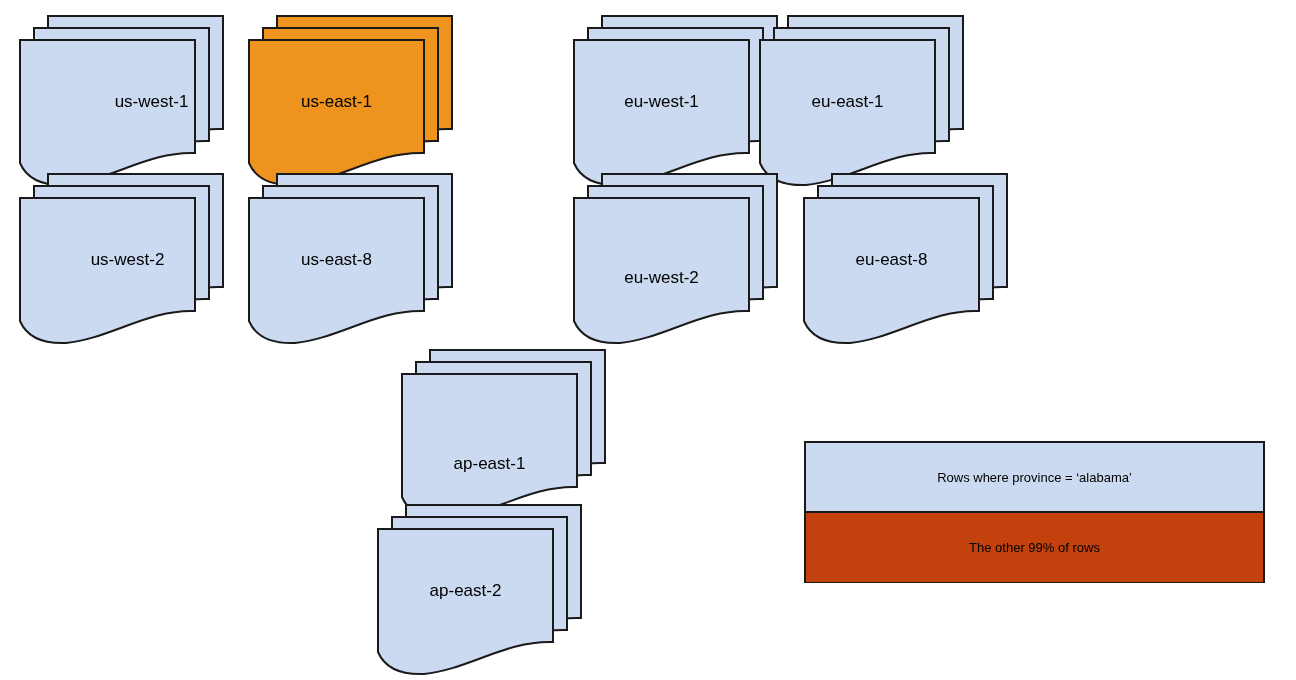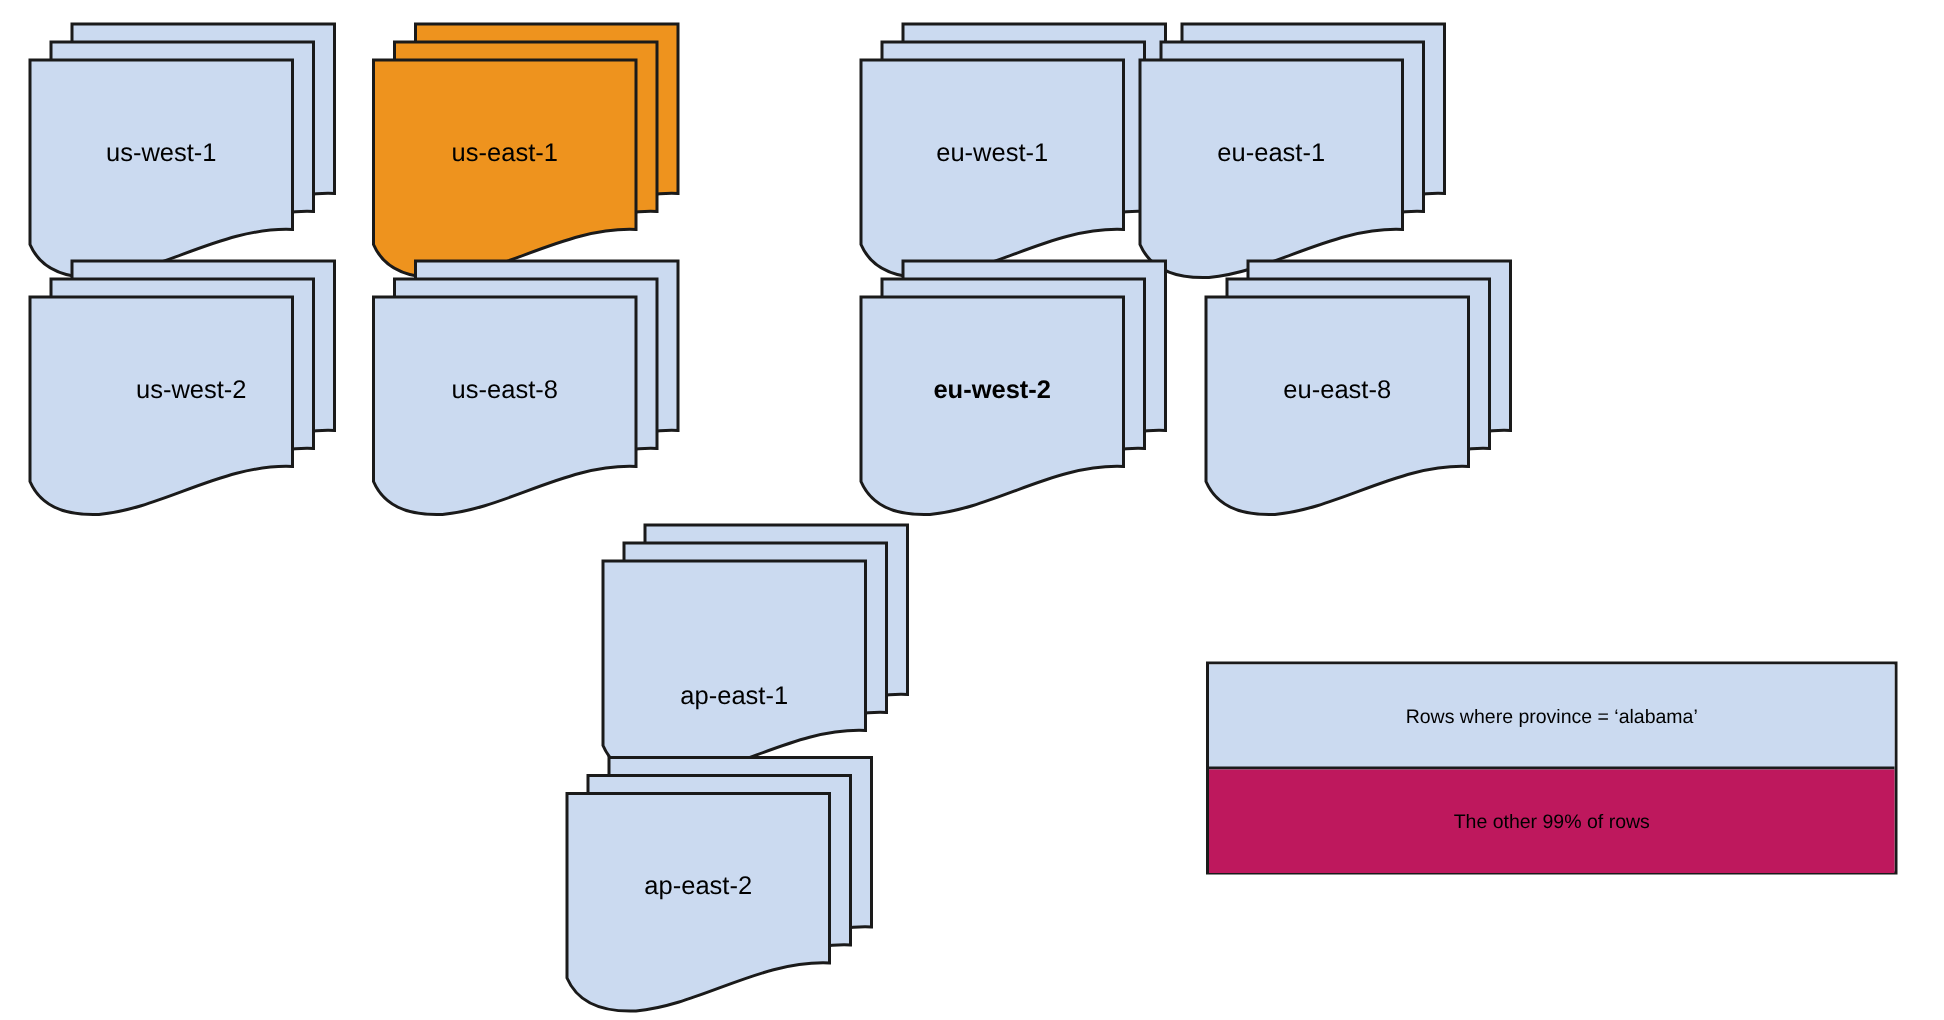--- a/index.html
+++ b/index.html
@@ -65,37 +65,37 @@
     font-size: 13px;
     color: #000000;
     box-sizing: border-box;
   }
   .legend-row.blue {
     background: #cbdaf0;
     border-bottom: 2px solid #1a1a1a;
     height: 70px;
   }
   .legend-row.orange {
-    background: #be185d;
+    background: #c2410c;
     height: 69px;
   }
 </style>
 </head>
 <body>
 
 <div id="canvas">
 
   <div id="stacks-layer">
       <div class="stack" style="left: 20px; top: 14px;">
         <svg viewBox="0 0 220 165">
           <path class="sheet" d="M 28 2 L 203 2 L 203 115 C 157 113, 117 143, 74 147 C 48 148, 34 139, 28 125 Z" fill="#cbdaf0" stroke="#1a1a1a"></path>
           <path class="sheet" d="M 14 14 L 189 14 L 189 127 C 143 125, 103 155, 60 159 C 34 160, 20 151, 14 137 Z" fill="#cbdaf0" stroke="#1a1a1a"></path>
           <path class="sheet" d="M 0 26 L 175 26 L 175 139 C 129 137, 89 167, 46 171 C 20 172, 6 163, 0 149 Z" fill="#cbdaf0" stroke="#1a1a1a"></path>
         </svg>
-        <div class="stack-label" style="top: 78px;">us-west-1</div>
+        <div class="stack-label" style="top: 78px; padding-left: 44px;">us-west-1</div>
       </div>
       <div class="stack" style="left: 249px; top: 14px;">
         <svg viewBox="0 0 220 165">
           <path class="sheet" d="M 28 2 L 203 2 L 203 115 C 157 113, 117 143, 74 147 C 48 148, 34 139, 28 125 Z" fill="#ee931e" stroke="#1a1a1a"></path>
           <path class="sheet" d="M 14 14 L 189 14 L 189 127 C 143 125, 103 155, 60 159 C 34 160, 20 151, 14 137 Z" fill="#ee931e" stroke="#1a1a1a"></path>
           <path class="sheet" d="M 0 26 L 175 26 L 175 139 C 129 137, 89 167, 46 171 C 20 172, 6 163, 0 149 Z" fill="#ee931e" stroke="#1a1a1a"></path>
         </svg>
         <div class="stack-label" style="top: 78px;">us-east-1</div>
       </div>
       <div class="stack" style="left: 574px; top: 14px;">
@@ -129,21 +129,21 @@
           <path class="sheet" d="M 0 26 L 175 26 L 175 139 C 129 137, 89 167, 46 171 C 20 172, 6 163, 0 149 Z" fill="#cbdaf0" stroke="#1a1a1a"></path>
         </svg>
         <div class="stack-label" style="top: 78px;">us-east-8</div>
       </div>
       <div class="stack" style="left: 574px; top: 172px;">
         <svg viewBox="0 0 220 165">
           <path class="sheet" d="M 28 2 L 203 2 L 203 115 C 157 113, 117 143, 74 147 C 48 148, 34 139, 28 125 Z" fill="#cbdaf0" stroke="#1a1a1a"></path>
           <path class="sheet" d="M 14 14 L 189 14 L 189 127 C 143 125, 103 155, 60 159 C 34 160, 20 151, 14 137 Z" fill="#cbdaf0" stroke="#1a1a1a"></path>
           <path class="sheet" d="M 0 26 L 175 26 L 175 139 C 129 137, 89 167, 46 171 C 20 172, 6 163, 0 149 Z" fill="#cbdaf0" stroke="#1a1a1a"></path>
         </svg>
-        <div class="stack-label" style="top: 78px; font-weight: bold;">eu-west-2</div>
+        <div class="stack-label" style="top: 96px;">eu-west-2</div>
       </div>
       <div class="stack" style="left: 804px; top: 172px;">
         <svg viewBox="0 0 220 165">
           <path class="sheet" d="M 28 2 L 203 2 L 203 115 C 157 113, 117 143, 74 147 C 48 148, 34 139, 28 125 Z" fill="#cbdaf0" stroke="#1a1a1a"></path>
           <path class="sheet" d="M 14 14 L 189 14 L 189 127 C 143 125, 103 155, 60 159 C 34 160, 20 151, 14 137 Z" fill="#cbdaf0" stroke="#1a1a1a"></path>
           <path class="sheet" d="M 0 26 L 175 26 L 175 139 C 129 137, 89 167, 46 171 C 20 172, 6 163, 0 149 Z" fill="#cbdaf0" stroke="#1a1a1a"></path>
         </svg>
         <div class="stack-label" style="top: 78px;">eu-east-8</div>
       </div>
       <div class="stack" style="left: 402px; top: 348px;">

